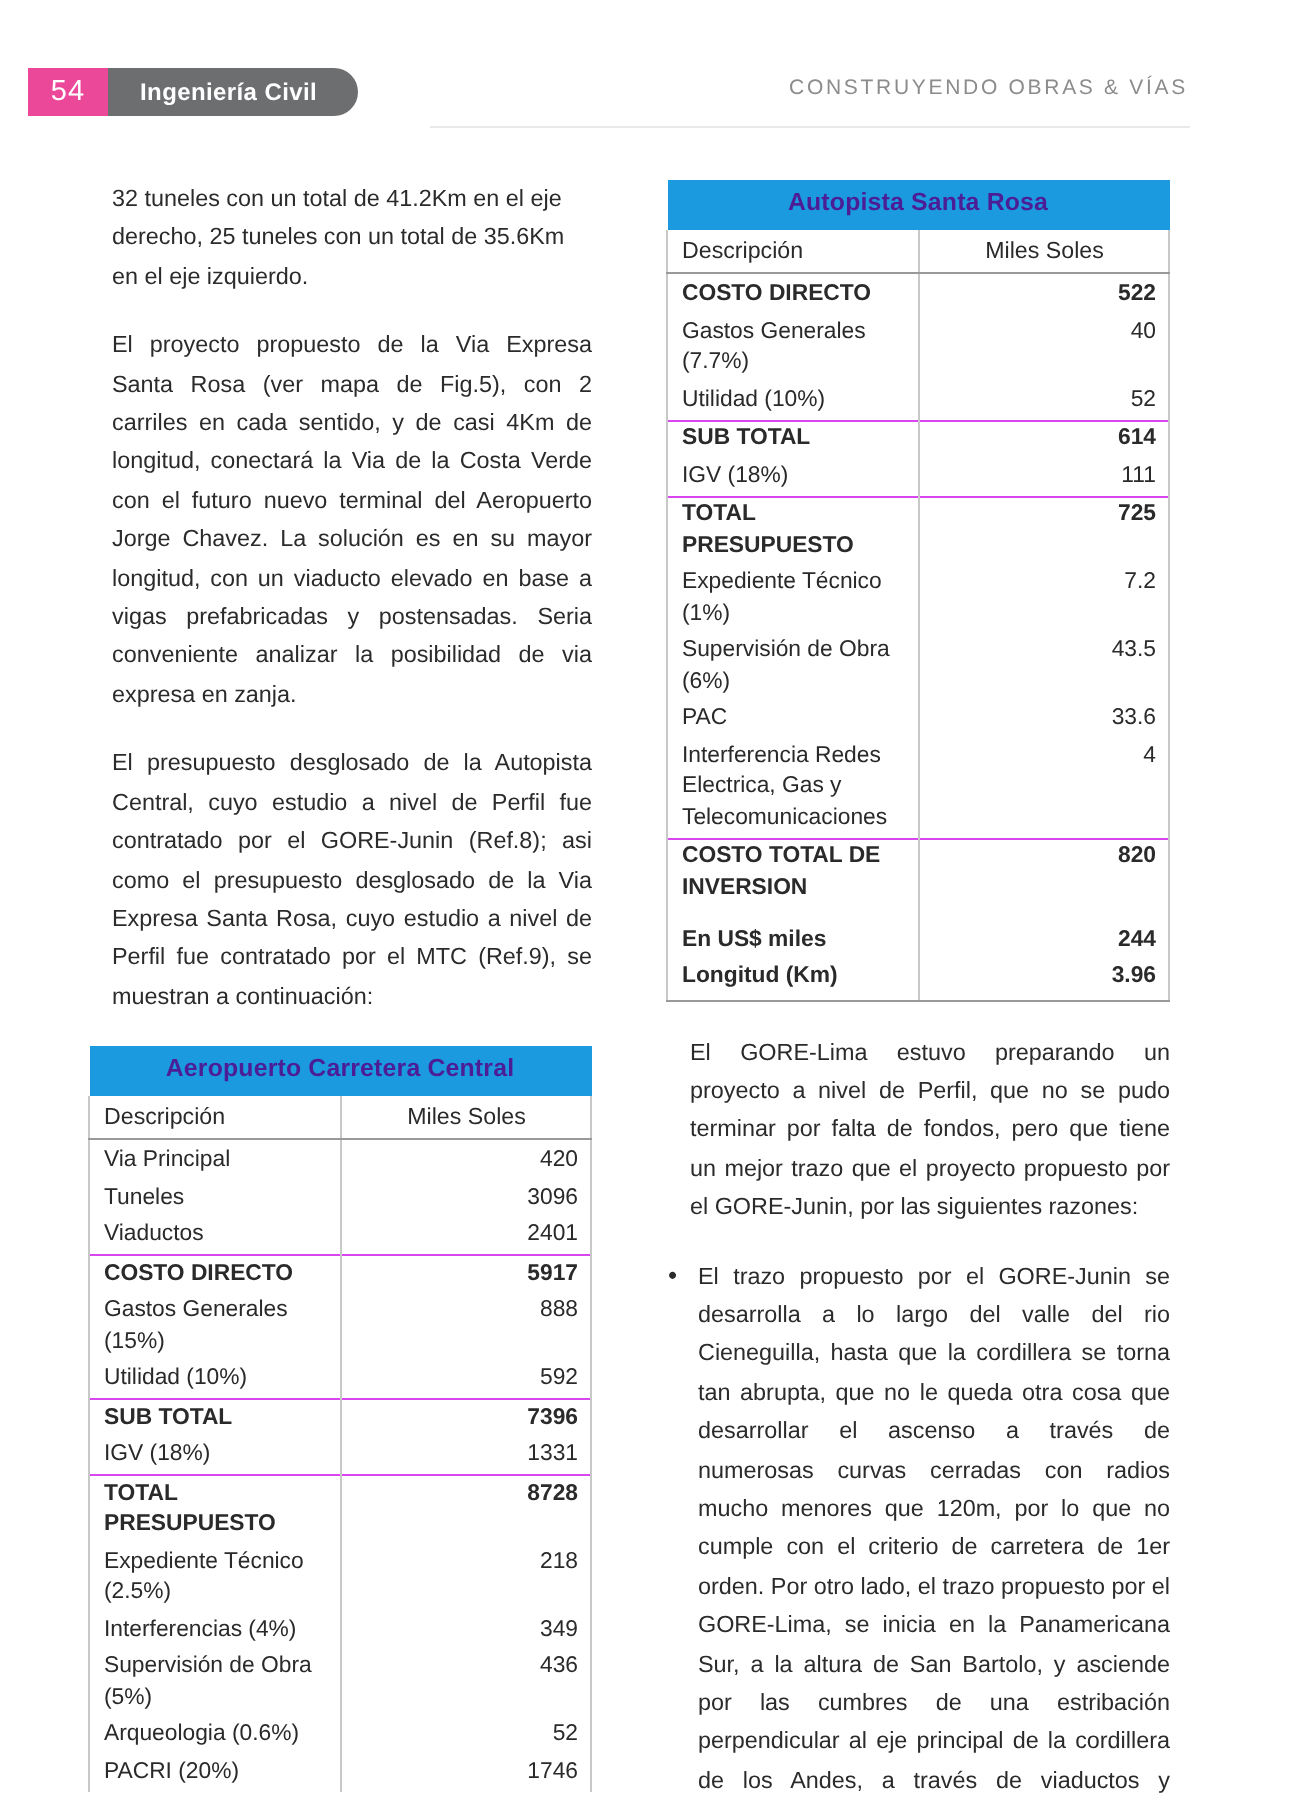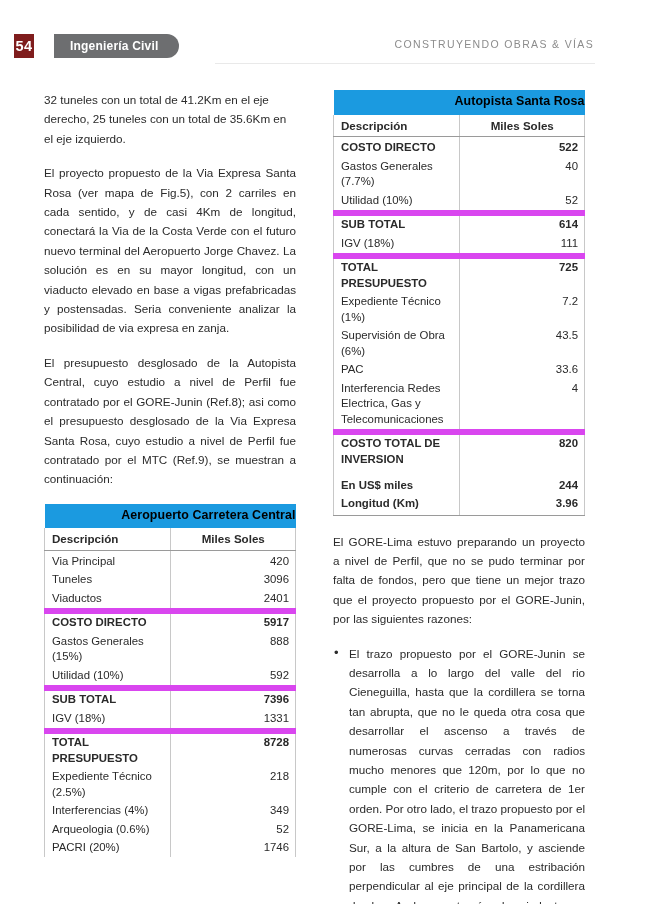--- a/index.html
+++ b/index.html
@@ -19,25 +19,25 @@
   
   .runhead {
     position: absolute;
     left: 0; top: 0;
     width: 650px;
     height: 78px;
   }
   .page-badge {
     position: absolute;
     left: 14px; top: 34px;
-    width: 20px; height: 24px;
-    background: #7f1d1d;
+    width: 40px; height: 24px;
+    background: #ec4899;
     color: #ffffff;
     font-size: 14.5px;
-    font-weight: bold;
+    font-weight: normal;
     letter-spacing: .5px;
     display: flex;
     align-items: center;
     justify-content: center;
   }
   .section-pill {
     position: absolute;
     left: 54px; top: 34px;
     height: 24px;
     padding: 0 20px 0 16px;
@@ -68,21 +68,21 @@
   
   .col {
     position: absolute;
     width: 252px;
     top: 90px;
   }
   .col-left  { left: 44px; }
   .col-right { left: 333px; }
 
   p.body {
-    margin: 0 0 15px 0;
+    margin: 0 0 15px 12px;
     font-size: 11.7px;
     line-height: 19.4px;
     text-align: justify;
     color: #2b2b2b;
   }
   p.body.first { text-align: left; }
 
   ul.bullets {
     margin: 0;
     padding: 0;
@@ -109,51 +109,51 @@
   
   .budget-table {
     width: 252px;
     border-collapse: collapse;
     table-layout: fixed;
     margin-bottom: 16px;
     background: #ffffff;
   }
   .budget-table .tbl-title td {
     background: #1b9ae0;
-    color: #000000;
+    color: #4c1d95;
     font-size: 12.4px;
     font-weight: bold;
-    text-align: right;
+    text-align: center;
     padding: 4px 0 5px 0;
     border: none;
     letter-spacing: .1px;
   }
   .budget-table th,
   .budget-table td {
     font-size: 11.4px;
     line-height: 15.5px;
     padding: 1.5px 6px 1.5px 7px;
     border-left: 1px solid #c8c8c8;
     border-right: 1px solid #c8c8c8;
     vertical-align: top;
   }
   .budget-table .col-desc { width: 168px; text-align: left; }
   .budget-table .col-val  { width: 84px;  text-align: right; }
 
   .budget-table tr.head th {
-    font-weight: bold;
+    font-weight: normal;
     font-size: 11.6px;
     padding-top: 3px;
     padding-bottom: 3px;
     border-bottom: 1px solid #9a9a9a;
   }
   .budget-table tr.head th.col-val { text-align: center; }
 
   .budget-table tr.rule td {
-    border-top: 6px solid #d946ef;
+    border-top: 1px solid #d946ef;
   }
   .budget-table tr.bold td {
     font-weight: bold;
   }
   .budget-table tr.last td {
     border-bottom: 1px solid #9a9a9a;
     padding-bottom: 3px;
   }
   .budget-table tr.firstrow td { padding-top: 3px; }
   .budget-table tr.gap td { padding-top: 9px; }
@@ -222,20 +222,24 @@
         </tr>
         <tr class="">
           <td class="col-desc">Expediente Técnico (2.5%)</td>
           <td class="col-val nowrap-val">218</td>
         </tr>
         <tr class="">
           <td class="col-desc">Interferencias (4%)</td>
           <td class="col-val nowrap-val">349</td>
         </tr>
         <tr class="">
+          <td class="col-desc">Supervisión de Obra (5%)</td>
+          <td class="col-val nowrap-val">436</td>
+        </tr>
+        <tr class="">
           <td class="col-desc">Arqueologia (0.6%)</td>
           <td class="col-val nowrap-val">52</td>
         </tr>
         <tr class="">
           <td class="col-desc">PACRI (20%)</td>
           <td class="col-val nowrap-val">1746</td>
         </tr>
       </tbody>
   </table>
 </div>

